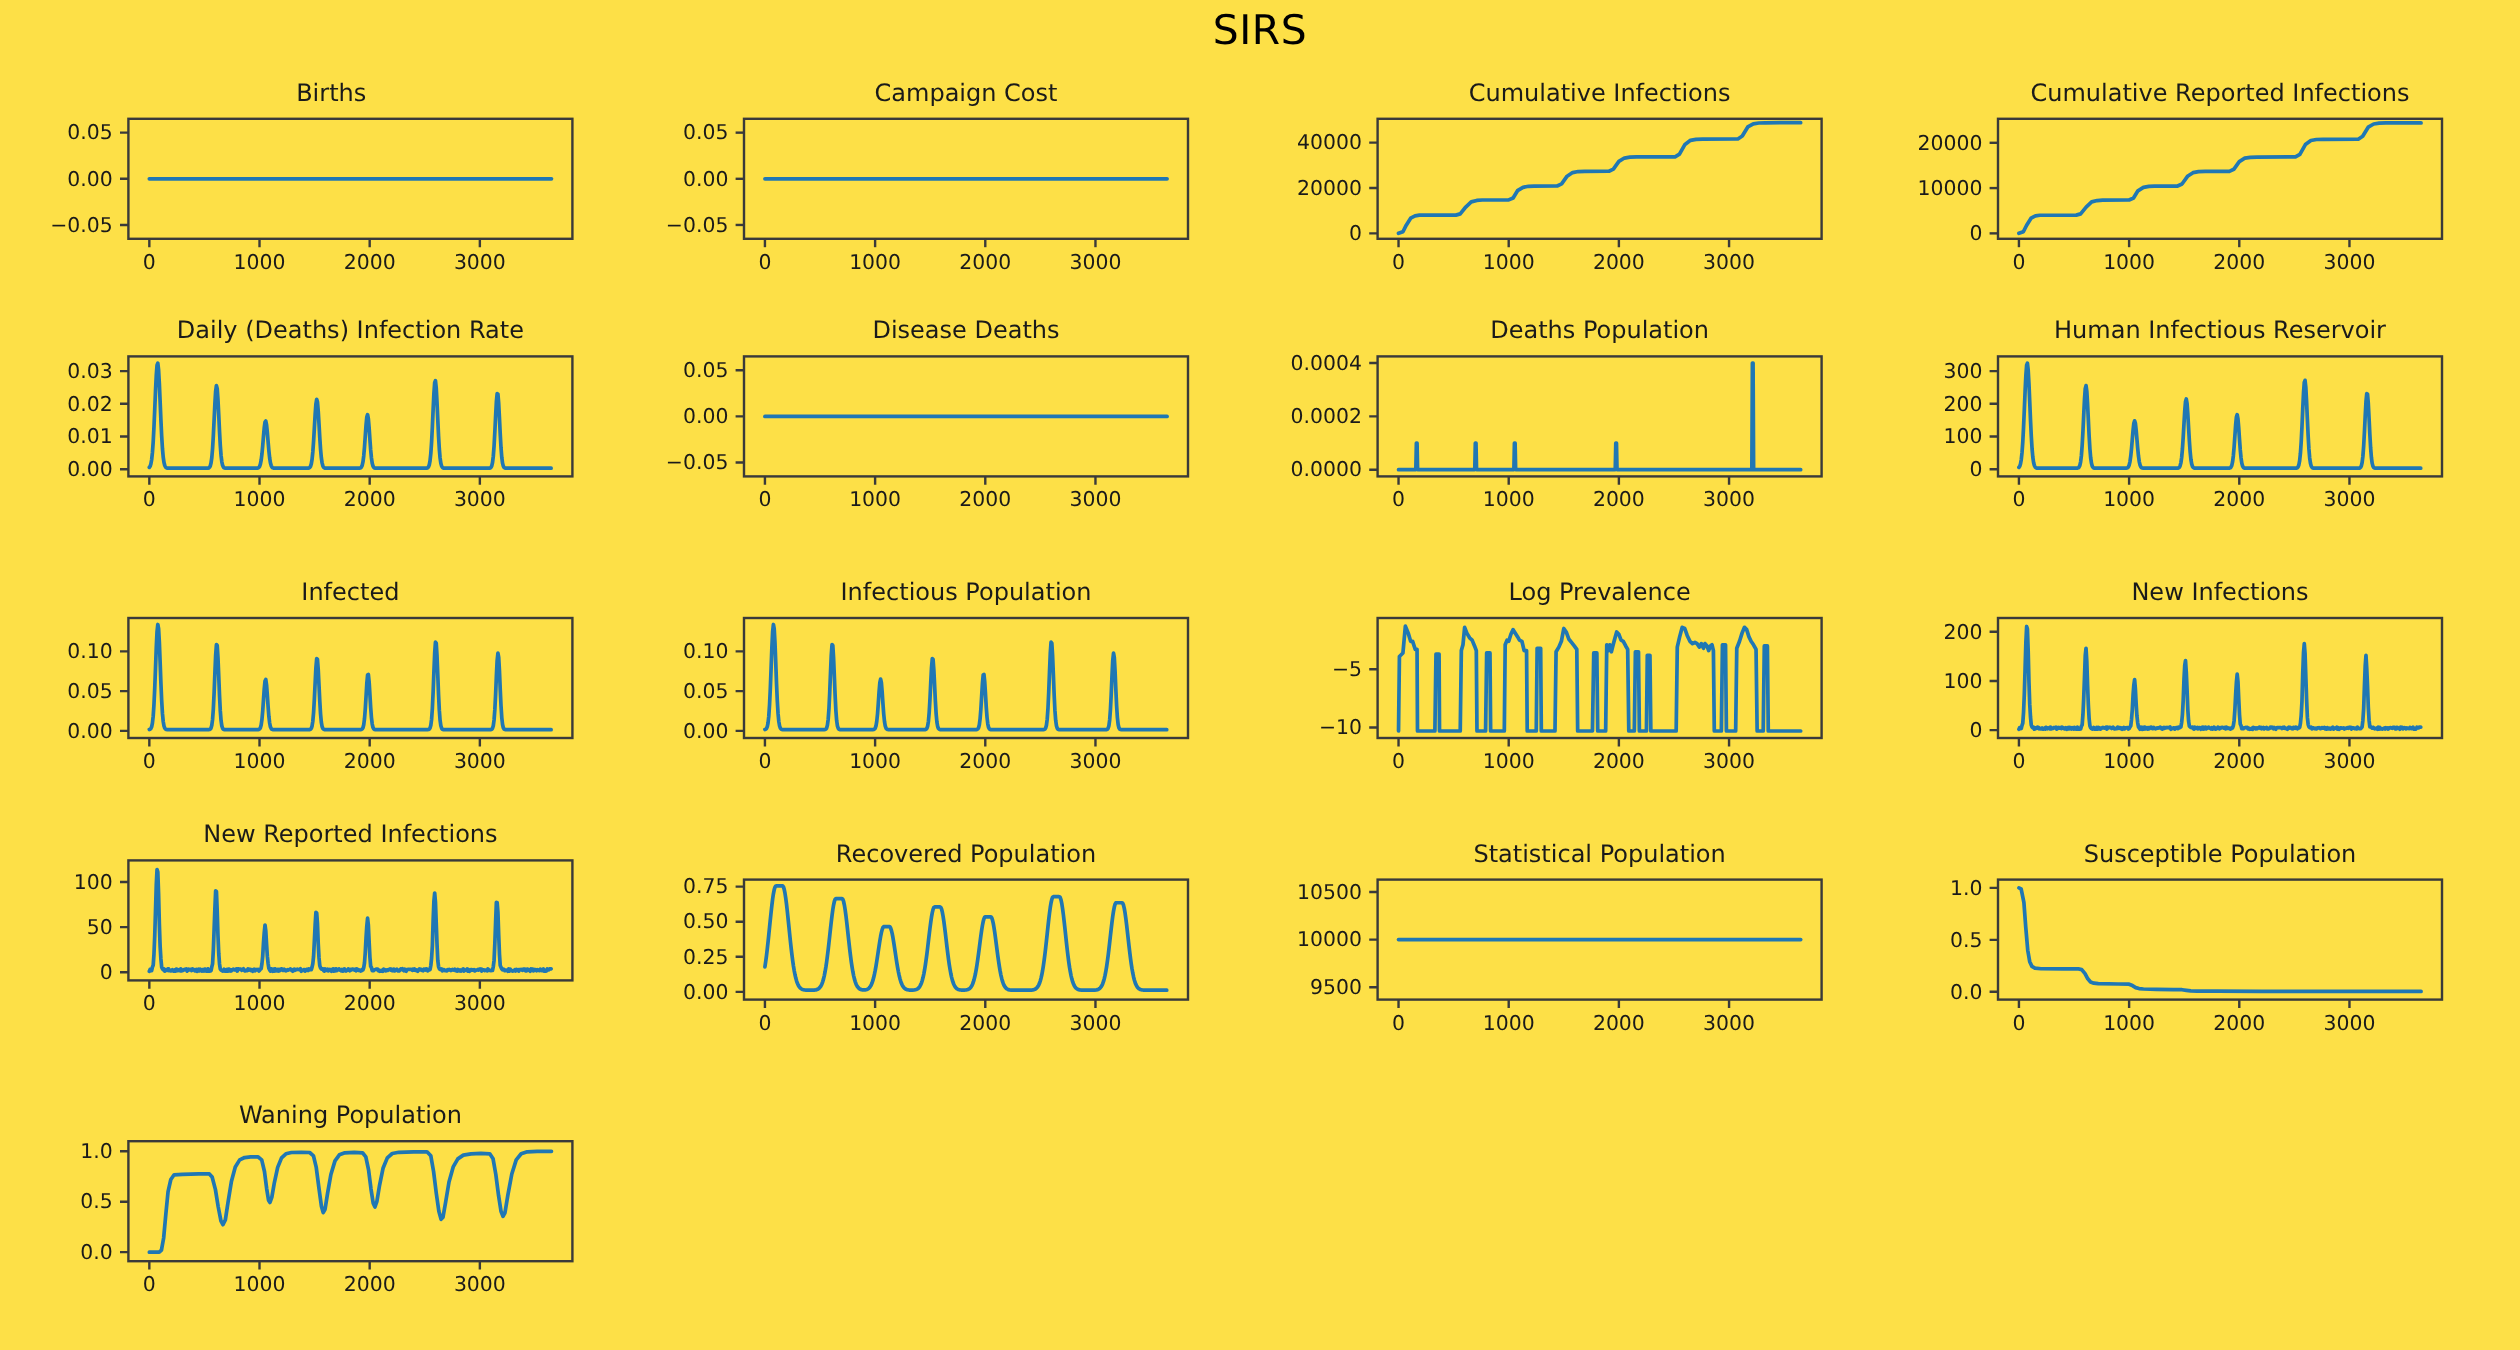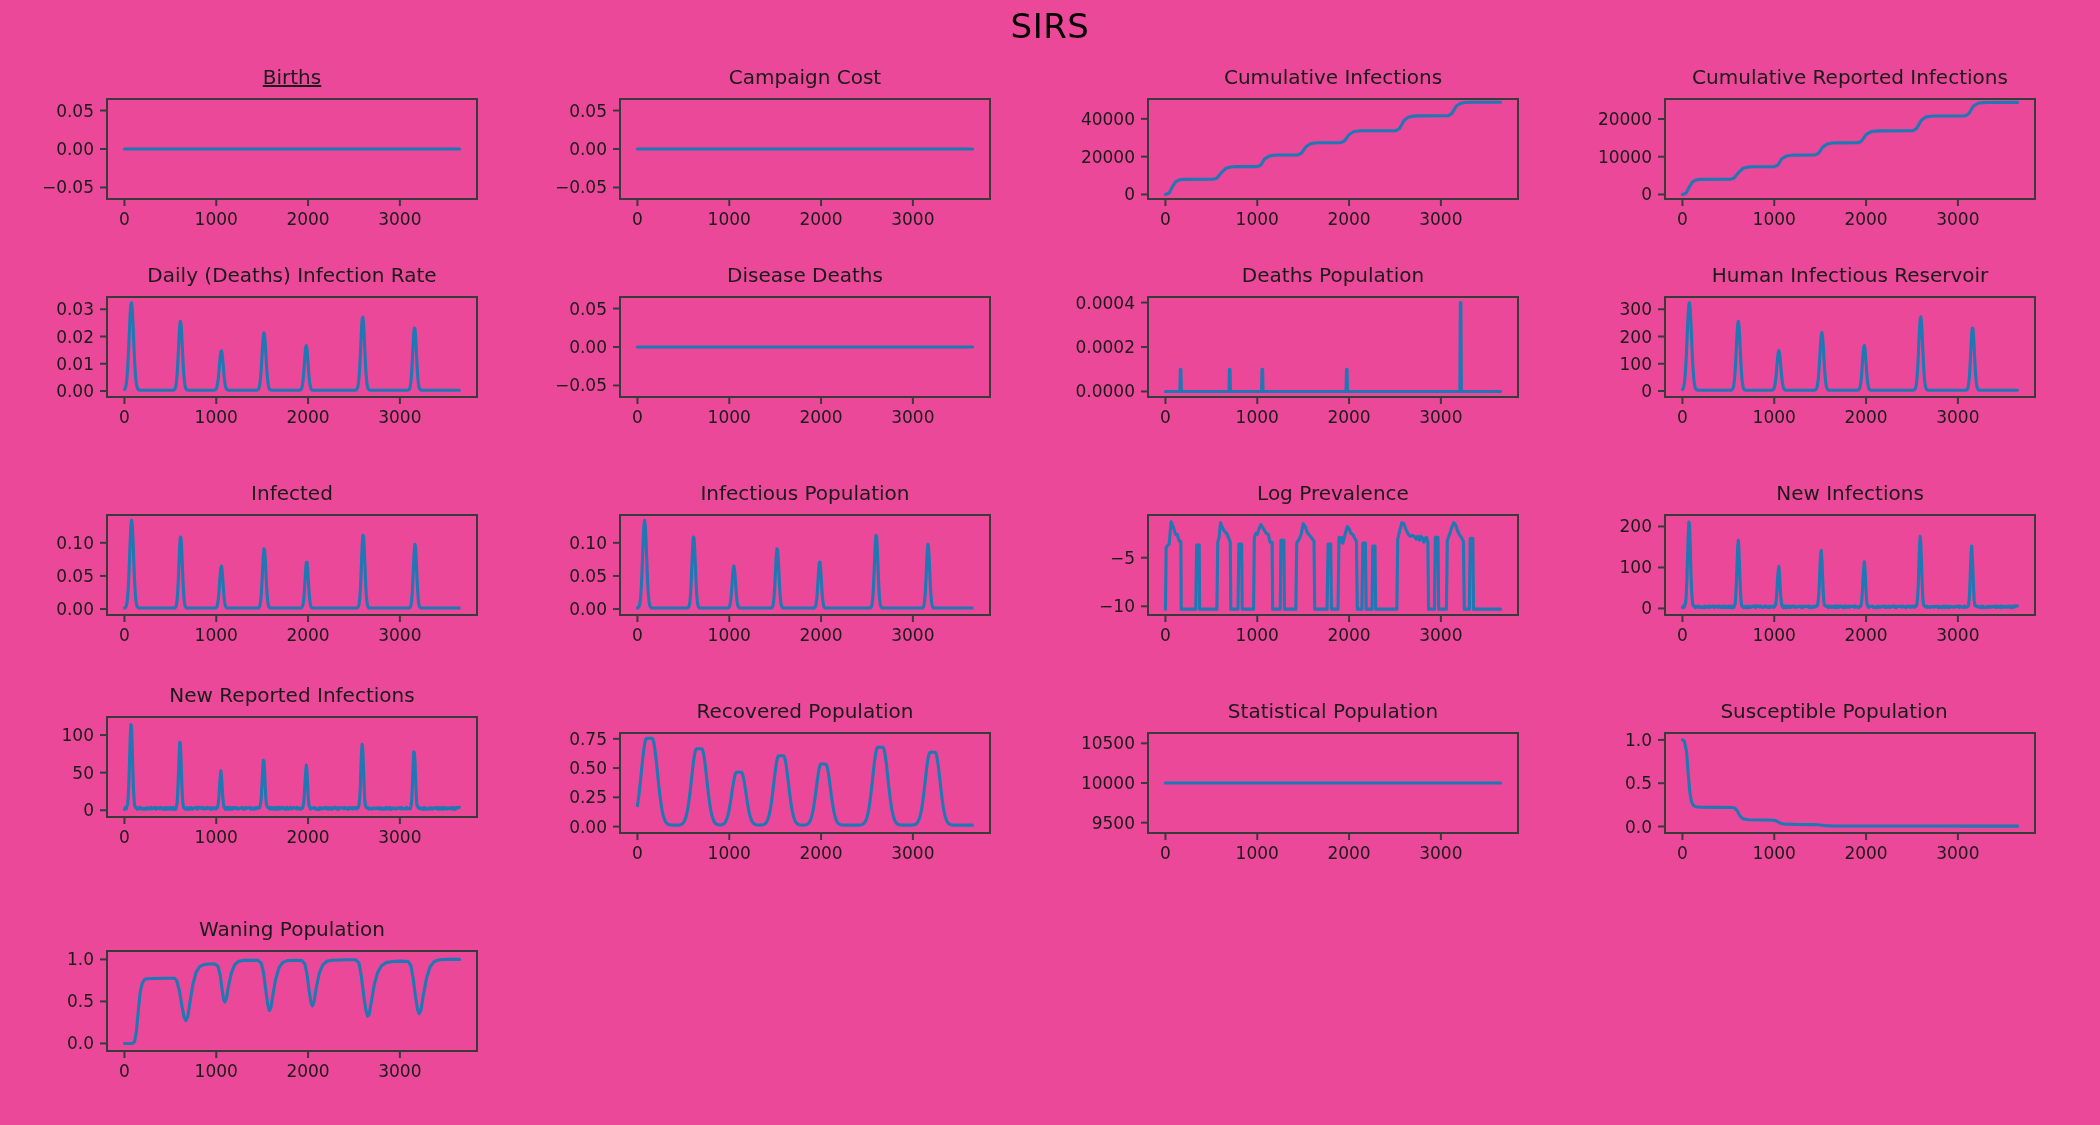--- a/index.html
+++ b/index.html
@@ -1,38 +1,38 @@
 <!DOCTYPE html>
 <html><head>
 <meta charset="utf-8">
 <style>
   html,body{margin:0;padding:0;background:#ffffff;}
   body{width:2100px;height:1125px;font-family:"DejaVu Sans",sans-serif;color:#222222;overflow:hidden;}
-  #figure{position:relative;width:2100px;height:1125px;background:#ec4899;}
+  #figure{position:relative;width:2100px;height:1125px;background:#fde047;}
   #suptitle{position:absolute;left:0;top:6px;width:2100px;text-align:center;
             font-size:34px;color:#000000;letter-spacing:.5px;font-family:"DejaVu Sans",sans-serif;}
   .panel{position:absolute;}
   .panel-title{position:absolute;left:0;top:0;width:100%;text-align:center;
                font-size:20px;color:#1a1a1a;white-space:nowrap;}
   .plotsvg{position:absolute;left:0;}
   .spine{fill:none;stroke:#3a3a3a;stroke-width:2;}
   .dataline{fill:none;stroke:#1f77b4;stroke-width:3.1;stroke-linejoin:round;stroke-linecap:round;}
   .tickmark{stroke:#3a3a3a;stroke-width:2;}
   .ticklabel{font-family:"DejaVu Sans",sans-serif;font-size:17px;fill:#1a1a1a;}
   .ytlabel{text-anchor:end;dominant-baseline:middle;}
   .xtlabel{text-anchor:middle;dominant-baseline:hanging;}
 </style>
 </head>
 <body>
 
 <div id="figure">
   <div id="suptitle">SIRS</div>
   <div id="panels">
       <div class="panel" style="left: 7px; top: 65px; width: 500px; height: 190px;">
-        <div class="panel-title" style="left: 100px; width: 370px; text-decoration: underline;">Births</div>
+        <div class="panel-title" style="left: 84px; width: 370px;">Births</div>
         <svg class="plotsvg" width="500" height="160" viewBox="0 0 500 160" style="top: 30px;">
           <rect x="100" y="4" width="370" height="100" class="spine"></rect>
           <line x1="93" x2="100" y1="92.46153846153847" y2="92.46153846153847" class="tickmark"></line>
           <text x="87" y="93.46153846153847" class="ticklabel ytlabel">−0.05</text>
           <line x1="93" x2="100" y1="54" y2="54" class="tickmark"></line>
           <text x="87" y="55" class="ticklabel ytlabel">0.00</text>
           <line x1="93" x2="100" y1="15.538461538461547" y2="15.538461538461547" class="tickmark"></line>
           <text x="87" y="16.538461538461547" class="ticklabel ytlabel">0.05</text>
           <line x1="117.44416873449131" x2="117.44416873449131" y1="104" y2="111" class="tickmark"></line>
           <text x="117.44416873449131" y="117" class="ticklabel xtlabel">0</text>
@@ -442,21 +442,21 @@
             <clipPath id="clip14">
               <rect x="100" y="4" width="370" height="100"></rect>
             </clipPath>
           </defs>
           <g clip-path="url(#clip14)">
             <path d="M117.44 54.00 L452.56 54.00" class="dataline"></path>
           </g>
         </svg>
       </div>
       <div class="panel" style="left: 1565px; top: 699px; width: 500px; height: 190px;">
-        <div class="panel-title" style="left: 84px; width: 370px;">Susceptible Population</div>
+        <div class="panel-title" style="left: 100px; width: 370px;">Susceptible Population</div>
         <svg class="plotsvg" width="500" height="160" viewBox="0 0 500 160" style="top: 30px;">
           <rect x="100" y="4" width="370" height="100" class="spine"></rect>
           <line x1="93" x2="100" y1="97.50649350649351" y2="97.50649350649351" class="tickmark"></line>
           <text x="87" y="98.50649350649351" class="ticklabel ytlabel">0.0</text>
           <line x1="93" x2="100" y1="54.21645021645022" y2="54.21645021645022" class="tickmark"></line>
           <text x="87" y="55.21645021645022" class="ticklabel ytlabel">0.5</text>
           <line x1="93" x2="100" y1="10.92640692640694" y2="10.92640692640694" class="tickmark"></line>
           <text x="87" y="11.92640692640694" class="ticklabel ytlabel">1.0</text>
           <line x1="117.44416873449131" x2="117.44416873449131" y1="104" y2="111" class="tickmark"></line>
           <text x="117.44416873449131" y="117" class="ticklabel xtlabel">0</text>

